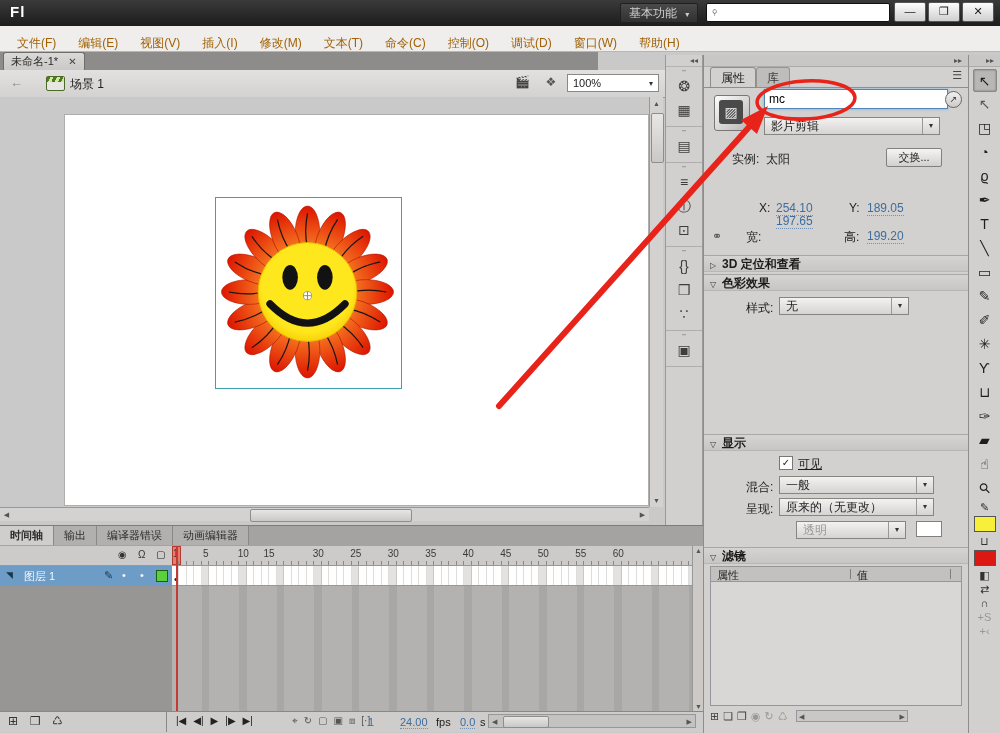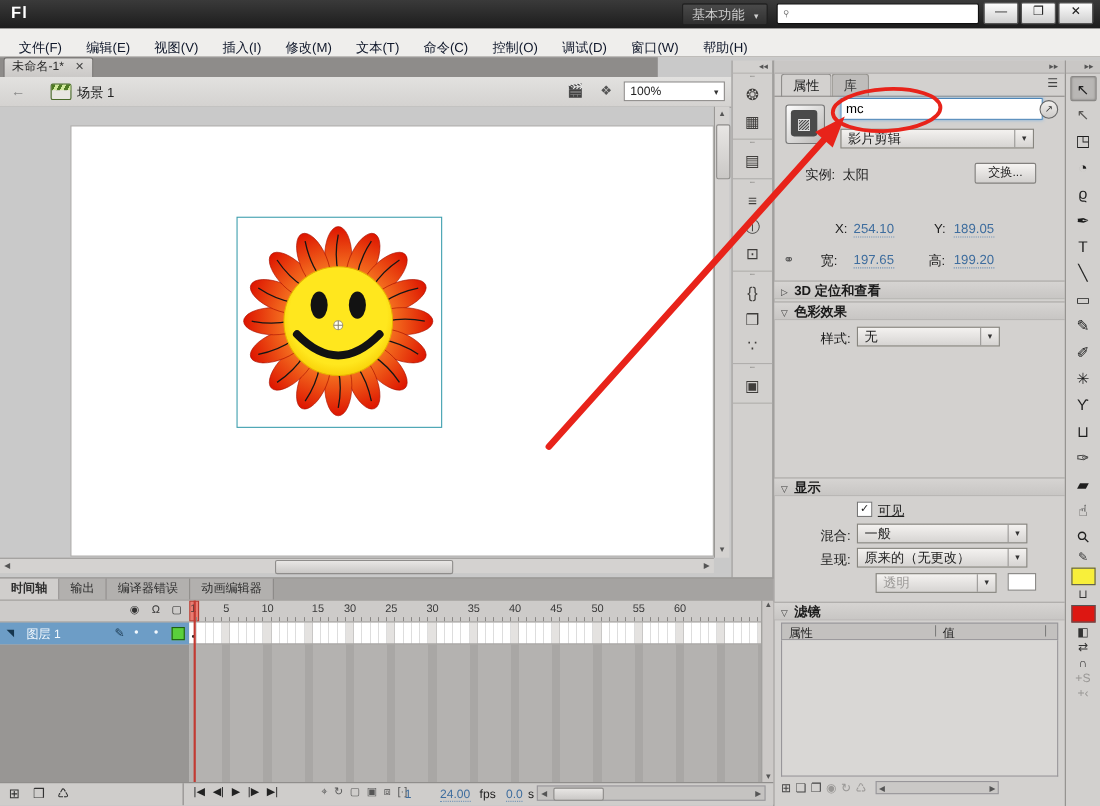--- a/index.html
+++ b/index.html
@@ -10,21 +10,21 @@
   .titlebar{left:0;top:0;width:1000px;height:26px;background:linear-gradient(#3a3a3a,#1c1c1c);color:#d9d9d9;}
   .fl-logo{left:10px;top:3px;font-weight:bold;font-size:15px;color:#ffffff;letter-spacing:1px;}
   .workspace{left:620px;top:3px;height:18px;line-height:18px;padding:0 8px;background:linear-gradient(#4a4a4a,#303030);border:1px solid #202020;border-radius:2px;color:#cfcfcf;font-size:12px;}
   .searchbox{left:706px;top:3px;width:182px;height:17px;background:#fff;border:1px solid #111;border-radius:2px;color:#555;}
   .searchbox .mag{position:absolute;left:4px;top:0px;font-size:12px;color:#666;transform:rotate(-45deg);}
   .searchbox input{position:absolute;left:18px;top:1px;width:158px;height:13px;border:none;outline:none;font-size:11px;background:transparent;}
   .winbtns{left:894px;top:2px;display:flex;gap:2px;}
   .winbtn{width:30px;height:18px;background:linear-gradient(#fdfdfd,#cfcfcf);border:1px solid #555;border-radius:2px;color:#222;text-align:center;line-height:17px;font-size:11px;}
   
   .menubar{left:0;top:26px;width:1000px;height:26px;background:#efeeec;border-bottom:1px solid #b8b6b4;display:flex;align-items:center;padding-left:6px;box-sizing:border-box;}
-  .menu-item{padding:0 11px;line-height:25px;color:#0f172a;font-size:12px;margin-top:10px;}
+  .menu-item{padding:0 11px;line-height:25px;color:#a16207;font-size:12px;margin-top:10px;}
   
   .tabbar{left:0;top:52px;width:598px;height:18px;background:#8e8c8a;}
   .doctab{position:absolute;left:3px;top:0;height:18px;background:linear-gradient(#dbd9d7,#cac8c6);border:1px solid #6f6d6b;border-bottom:none;border-radius:3px 3px 0 0;padding:0 7px;line-height:17px;font-size:11px;color:#2a2a2a;}
   .doctab .x{margin-left:7px;color:#444;font-size:10px;}
   
   .editbar{left:0;top:70px;width:665px;height:27px;background:linear-gradient(#e2e1df,#d4d2d0);border-bottom:1px solid #9d9b99;}
   .backarrow{left:10px;top:5px;color:#8a8a8a;font-size:13px;}
   .clapper{left:46px;top:6px;width:17px;height:13px;background:linear-gradient(#8fc94e 0 5px,#e8e6e2 5px);border:1px solid #4a6a2a;border-radius:2px;}
   .clapper::before{content:"";position:absolute;left:0;top:0;width:17px;height:5px;background:repeating-linear-gradient(115deg,#4e7a23 0 3px,#cfe89a 3px 6px);}
   .scene-label{left:70px;top:6px;font-size:12px;color:#222;}
@@ -321,21 +321,21 @@
     <span class="prop-label" style="left:28px;top:96px;">实例:</span>
     <span class="prop-label" style="left:62px;top:96px;">太阳</span>
     <span class="btn3d" style="left:182px;top:93px;width:54px;height:17px;line-height:16px;">交换...</span>
 
     <span class="prop-label" style="left:55px;top:146px;">X:</span>
     <span class="bval abs" style="left:72px;top:146px;">254.10</span>
     <span class="prop-label" style="left:145px;top:146px;">Y:</span>
     <span class="bval abs" style="left:163px;top:146px;">189.05</span>
     <span class="prop-label" style="left:8px;top:174px;color:#555;">⚭</span>
     <span class="prop-label" style="left:42px;top:174px;">宽:</span>
-    <span class="bval abs" style="left:72px;top:174px;">197.65</span>
+    <span class="bval abs" style="left:72px;top:159px;">197.65</span>
     <span class="prop-label" style="left:140px;top:174px;">高:</span>
     <span class="bval abs" style="left:163px;top:174px;">199.20</span>
 
     <div class="sect" style="top:200px;">
       <span class="tri">▷</span><span class="stitle">3D 定位和查看</span>
     </div>
 
     <div class="sect" style="top:219px;">
       <span class="tri">▽</span><span class="stitle">色彩效果</span>
     </div>
@@ -432,21 +432,21 @@
     <div class="tl-head">
       <span class="tl-colicon" style="left:118px;">◉</span>
       <span class="tl-colicon" style="left:138px;">Ω</span>
       <span class="tl-colicon" style="left:156px;color:#222;">▢</span>
     </div>
     <div class="ruler" id="ruler">
       <span class="playhead-cap"></span>
     <span class="rnum" style="left: 3.75px;">1</span>
         <span class="rnum" style="left: 33.75px;">5</span>
         <span class="rnum" style="left: 71.25px;">10</span>
-        <span class="rnum" style="left: 117px;">15</span>
+        <span class="rnum" style="left: 97px;">15</span>
         <span class="rnum" style="left: 146.25px;">30</span>
         <span class="rnum" style="left: 183.75px;">25</span>
         <span class="rnum" style="left: 221.25px;">30</span>
         <span class="rnum" style="left: 258.75px;">35</span>
         <span class="rnum" style="left: 296.25px;">40</span>
         <span class="rnum" style="left: 333.75px;">45</span>
         <span class="rnum" style="left: 371.25px;">50</span>
         <span class="rnum" style="left: 408.75px;">55</span>
         <span class="rnum" style="left: 446.25px;">60</span>
       </div>

